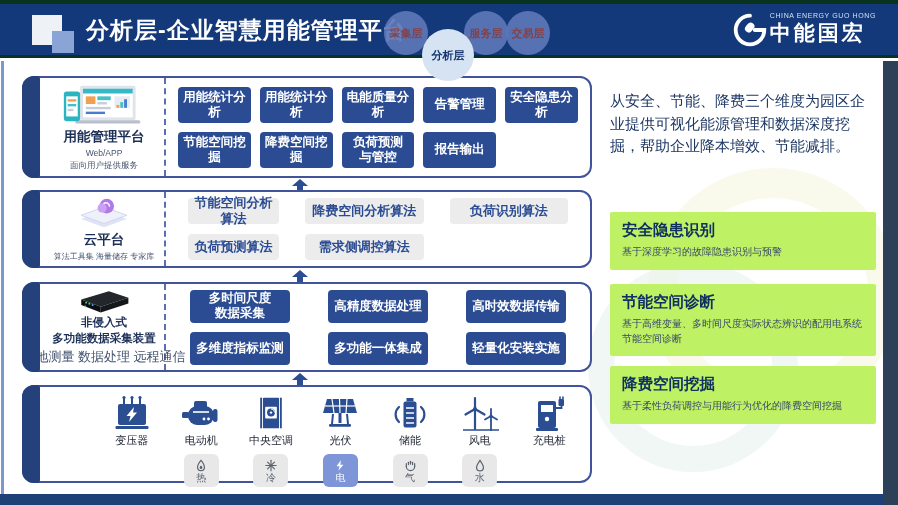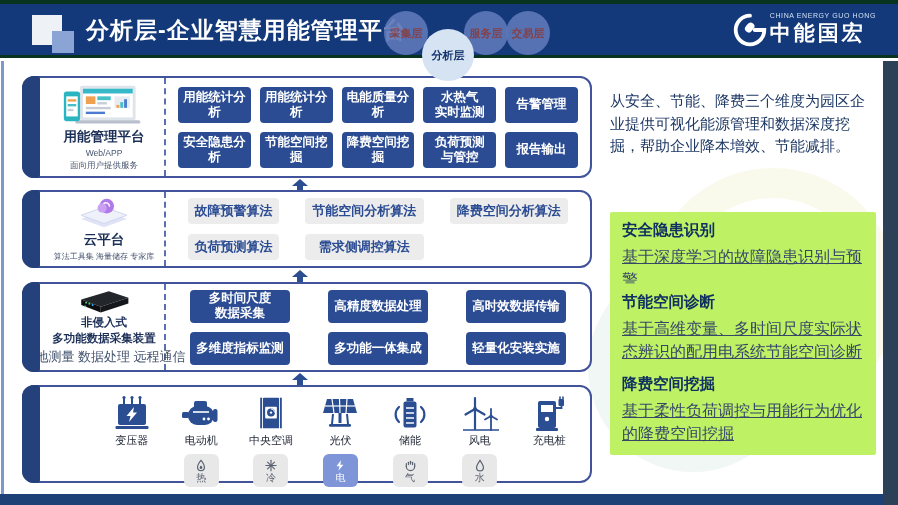--- a/index.html
+++ b/index.html
@@ -61,21 +61,21 @@
   
   .arrow { position:absolute; left:292px; z-index:2; }
   .a1 { top:179px; } .a2 { top:270px; } .a3 { top:373px; }
 
   
   .right-panel { position:absolute; left:610px; top:90px; width:266px; height:400px; z-index:3; }
   .intro { position:absolute; top:0; left:0; width:100%; font-size:15px; color:#1d3764; line-height:1.5; }
   .section { position:absolute; left:0; width:100%; background:#bef264; border-radius:2px; padding:8px 12px 10px; }
   .s1 { top:122px; } .s2 { top:194px; } .s3 { top:276px; }
   .section h3 { font-size:15.5px; color:#0f3060; margin:0 0 4px; font-weight:bold; }
-  .section p { font-size:16px; color:#37476a; margin:0; line-height:1.45;text-decoration:underline; }
+  .section p { font-size:10px; color:#37476a; margin:0; line-height:1.45; }
 </style>
 </head>
 <body>
 
 <div class="canvas">
 
   <div class="top-line"></div>
 
   <div class="header">
     <div class="logo-squares">
@@ -138,22 +138,20 @@
           <rect x="9" y="28" width="6" height="2.5" fill="#c7ccd6"></rect>
       </svg>
       <div class="ptitle">用能管理平台</div>
       <div class="psub">Web/APP</div>
       <div class="psub">面向用户提供服务</div>
     </div>
     <div class="btns">
       <div class="btn navy">用能统计分析</div>
       <div class="btn navy">用能统计分析</div>
       <div class="btn navy">电能质量分析</div>
-      <div class="btn navy">水热气
-实时监测</div>
       <div class="btn navy">告警管理</div>
       <div class="btn navy">安全隐患分析</div>
       <div class="btn navy">节能空间挖掘</div>
       <div class="btn navy">降费空间挖掘</div>
       <div class="btn navy">负荷预测
 与管控</div>
       <div class="btn navy">报告输出</div>
     </div>
   </div>
 
@@ -167,23 +165,23 @@
         <path d="M33 16 L58 25 L33 34 L8 25 Z" fill="#dfe3f5"></path>
         <path d="M33 12 L58 21 L33 30 L8 21 Z" fill="#eef0fa" stroke="#cdd3ee" stroke-width="1"></path>
         <circle cx="36" cy="11" r="8" fill="#b07ae8"></circle>
         <circle cx="31" cy="13" r="5" fill="#c9a0f2"></circle>
         <path d="M33 8 a4 4 0 0 1 6 3" stroke="#fff" stroke-width="1.6" fill="none" stroke-linecap="round"></path>
       </svg>
       <div class="ptitle">云平台</div>
       <div class="psub" style="font-size:8px;">算法工具集 海量储存 专家库</div>
     </div>
     <div class="btns">
-      <div class="btn gray">故障预警算法</div>
       <div class="btn gray">节能空间分析算法</div>
       <div class="btn gray">降费空间分析算法</div>
+      <div class="btn gray">负荷识别算法</div>
       <div class="btn gray">负荷预测算法</div>
       <div class="btn gray">需求侧调控算法</div>
     </div>
   </div>
 
   <svg class="arrow a2" width="16" height="12" viewBox="0 0 16 12">
       <polygon points="8,0 16,7 11,7 11,12 5,12 5,7 0,7" fill="#2b4d92"></polygon>
     </svg>
 
   <div class="panel p3">

